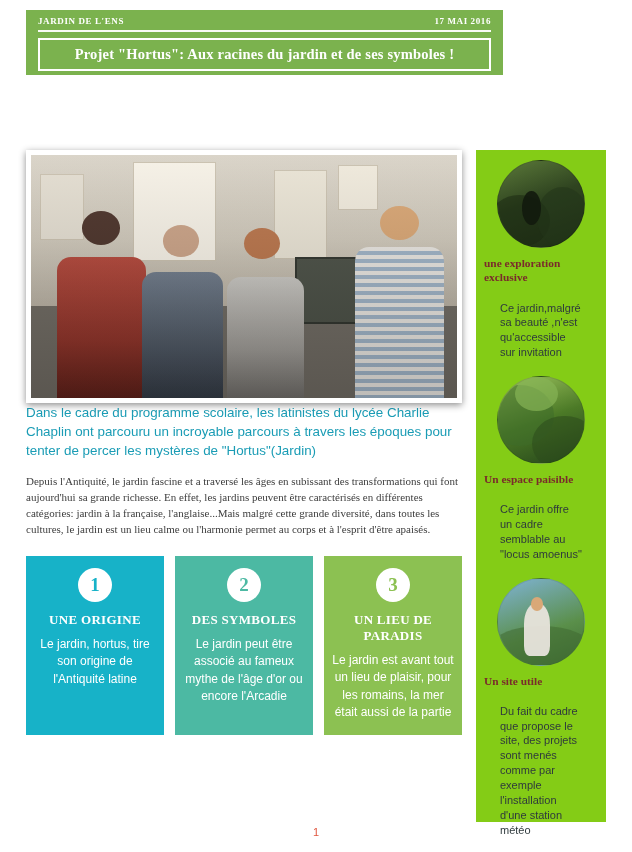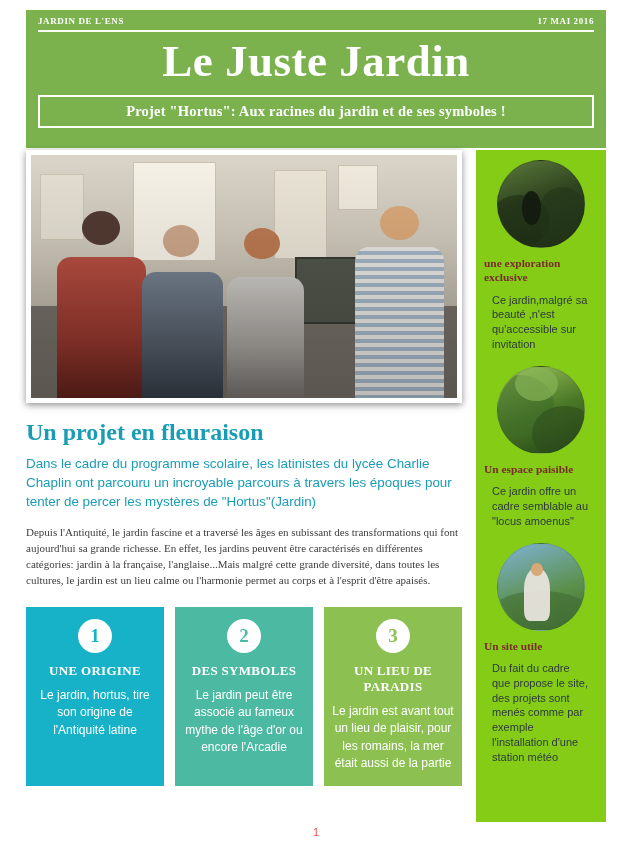--- a/index.html
+++ b/index.html
@@ -20,25 +20,25 @@
     height: 852px;
     box-sizing: border-box;
     padding: 0;
   }
 
   
   .masthead {
     position: absolute;
     left: 26px;
     top: 10px;
-    width: 580px;
+    width: 477px;
     background: #7bb24e;
     color: #ffffff;
     box-sizing: border-box;
-    padding: 6px 12px 20px 12px;
+    padding: 6px 12px 4px 12px;
   }
   .masthead-top {
     display: flex;
     justify-content: space-between;
     align-items: center;
     font-family: "Liberation Serif", serif;
     font-weight: bold;
     font-size: 9px;
     letter-spacing: 0.6px;
     padding-bottom: 4px;
@@ -222,21 +222,21 @@
     font-weight: bold;
     font-size: 11.4px;
     line-height: 1.25;
     margin: 0 0 4px 0;
   }
   .side-text {
     color: #2f3a3d;
     font-family: "Liberation Sans", sans-serif;
     font-size: 11px;
     line-height: 1.35;
-    margin: 8px;
+    margin: 16px;
   }
 
   .page-number {
     position: absolute;
     left: 0;
     right: 0;
     bottom: 14px;
     text-align: center;
     color: #e0563f;
     font-family: "Liberation Sans", sans-serif;
@@ -247,21 +247,20 @@
 <body>
 
 <div class="page">
 
   <div class="masthead">
     <div class="masthead-top">
       <span>JARDIN DE L'ENS</span>
       <span>17 MAI 2016</span>
     </div>
     <div class="masthead-rule"></div>
-    <div class="masthead-title">Le Juste Jardin</div>
     <div class="subtitle-box">Projet "Hortus": Aux racines du jardin et de ses symboles !</div>
   </div>
 
   <div class="main-col">
 
     <div class="photo-frame">
       <div class="photo-inner">
         <div class="ph-wall"></div>
         <div class="ph-poster p3"></div>
         <div class="ph-poster p1"></div>
@@ -279,21 +278,20 @@
         <div class="ph-fig" style="left:46%; width:18%; height:50%; background:linear-gradient(180deg,#c9c7c2 0%,#9d9a95 60%,#6f6c68 100%);"></div>
         <div class="ph-head" style="left:50%; top:30%; width:8.5%; height:13%; background:#b9744a;"></div>
 
         <div class="ph-fig" style="left:76%; width:21%; height:62%; background:repeating-linear-gradient(180deg,#e8e5e0 0px,#e8e5e0 4px,#9fb3c6 4px,#9fb3c6 8px);"></div>
         <div class="ph-head" style="left:82%; top:21%; width:9%; height:14%; background:#d8a573;"></div>
 
         <div class="ph-tint"></div>
       </div>
     </div>
 
-    <h2 class="article-title">Un projet en fleuraison</h2>
     <p class="article-lead">Dans le cadre du programme scolaire, les latinistes du lycée Charlie Chaplin ont parcouru un incroyable parcours à travers les époques pour tenter de percer les mystères de "Hortus"(Jardin)</p>
     <p class="article-body">Depuis l'Antiquité, le jardin fascine et a traversé les âges en subissant des transformations qui font aujourd'hui sa grande richesse. En effet, les jardins peuvent être caractérisés en différentes catégories: jardin à la française, l'anglaise...Mais malgré cette grande diversité, dans toutes les cultures, le jardin est un lieu calme ou l'harmonie permet au corps et à l'esprit d'être apaisés.</p>
 
     <div class="cards">
       <div class="card" style="background:#17b2c8;">
         <div class="num" style="color:#17b2c8;">1</div>
         <div class="ctitle">UNE ORIGINE</div>
         <div class="ctext">Le jardin, hortus, tire son origine de l'Antiquité latine</div>
       </div>
       <div class="card" style="background:#4cb9a3;">

